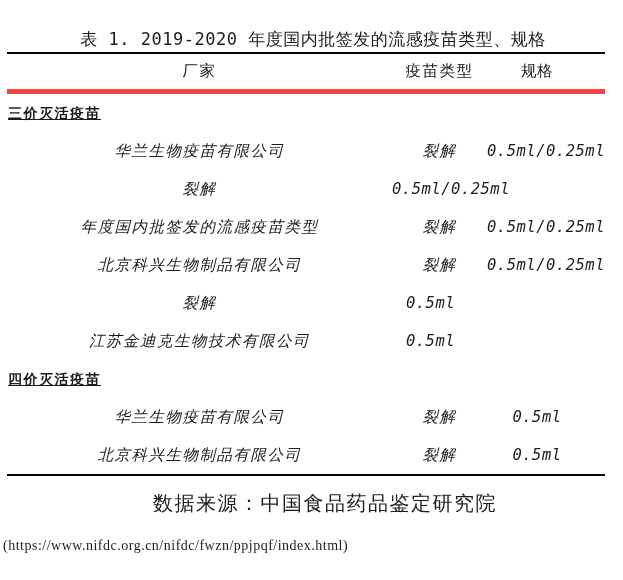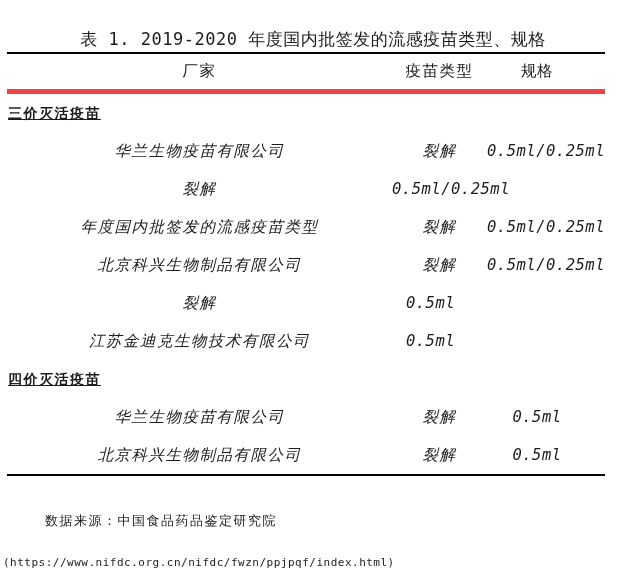--- a/index.html
+++ b/index.html
@@ -60,34 +60,36 @@
       line-height: 38px;
       font-weight: bold;
       font-size: 14px;
       letter-spacing: 1.5px;
       padding-left: 1px;
       font-family: "DejaVu Sans", "Liberation Sans", sans-serif;
       white-space: nowrap;
       text-decoration: underline;
     }
     .footer-source {
-      margin-top: 36px;
+      margin-top: 19px;
       padding-left: 38px;
-      font-size: 13px;
+      font-size: 20px;
       letter-spacing: 1.5px;
       line-height: 17px;
       white-space: nowrap;
+      text-align: center;
     }
     .footer-url {
       margin-top: 25px;
       margin-left: -4px;
-      font-size: 11px;
+      font-size: 14px;
       letter-spacing: 0.5px;
       line-height: 17px;
       white-space: nowrap;
+      font-family: Liberation Serif, serif;
     }
   </style>
 </head>
 <body>
 
 <div class="page">
 
   <div class="doc-title">表 1. 2019-2020 年度国内批签发的流感疫苗类型、规格</div>
 
   <div class="vaccine-table">

